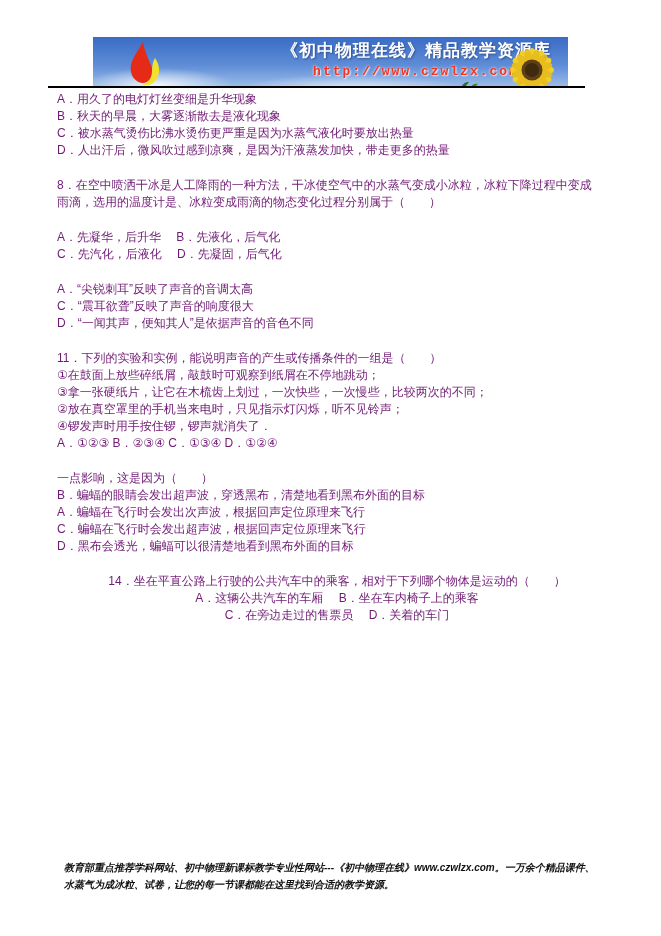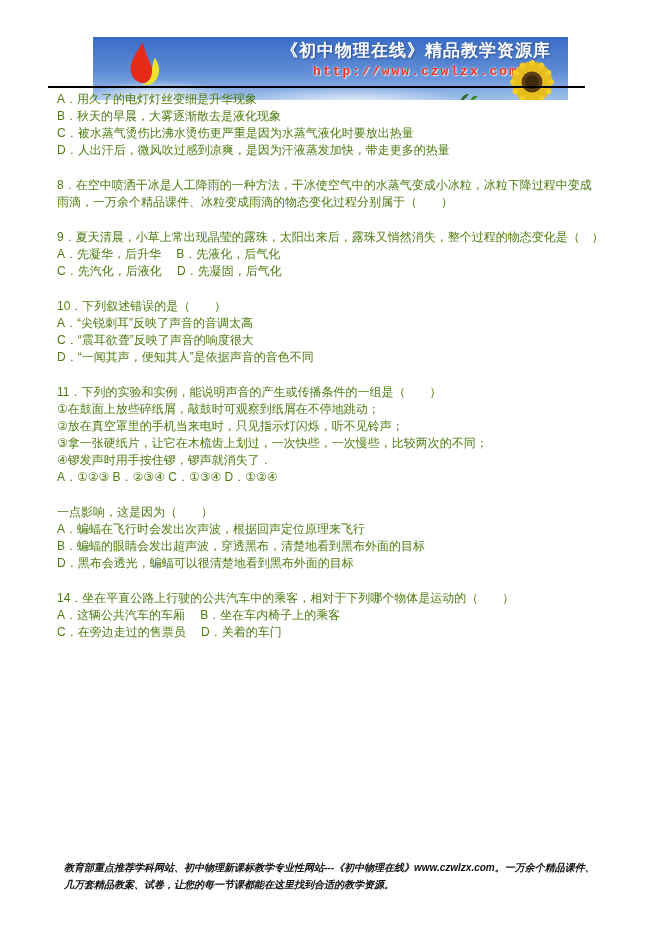--- a/index.html
+++ b/index.html
@@ -2,21 +2,21 @@
 <html><head>
 <meta charset="utf-8">
 <style>
   html,body{margin:0;padding:0;}
   body{
     width:661px;height:936px;background:#ffffff;position:relative;overflow:hidden;
     font-family:"Liberation Sans","DejaVu Sans",sans-serif;color:#000;
   }
   
   .banner{
-    position:absolute;left:93px;top:37px;width:475px;height:63px;
+    position:absolute;left:93px;top:37px;width:475px;height:51px;
     background:linear-gradient(180deg,#3a6cc6 0%,#5e8cd6 55%,#9fc0ea 100%);
     overflow:hidden;
   }
   .cloud{position:absolute;background:radial-gradient(closest-side,rgba(255,255,255,.85),rgba(255,255,255,0));}
   .cloud.c1{left:-10px;bottom:-14px;width:150px;height:34px;}
   .cloud.c2{left:150px;bottom:-16px;width:220px;height:30px;opacity:.8;}
   .logo{position:absolute;left:28px;top:3px;width:48px;height:48px;}
   .banner-text{position:absolute;left:168px;top:2px;width:310px;text-align:center;}
   .banner-title{
     font-size:17px;font-weight:bold;color:#ffffff;letter-spacing:1px;line-height:24px;
@@ -26,23 +26,23 @@
     font-family:"Liberation Mono","DejaVu Sans Mono",monospace;
     font-size:13px;font-weight:bold;color:#f5321e;letter-spacing:2px;line-height:18px;
     text-shadow:0 0 3px rgba(255,255,255,.95),1px 1px 1px rgba(255,255,255,.7);white-space:nowrap;
   }
   .sunflower{position:absolute;right:-4px;bottom:-8px;width:84px;height:58px;}
   .plant{position:absolute;right:86px;bottom:-2px;width:26px;height:16px;}
   
   .divider{position:absolute;left:48px;top:86px;width:537px;height:2px;background:#000;}
   
   .content{position:absolute;left:57px;top:91px;width:560px;}
-  .line{font-size:12px;line-height:17px;white-space:pre;color:#4d7c0f;}
+  .line{font-size:12px;line-height:17px;white-space:pre;color:#701a75;}
   .q-block{margin-bottom:18px;}
-  .q-block:last-child{margin-bottom:0;}
+  .q-block:last-child{margin-bottom:0;text-align:center;}
   
   .footer{position:absolute;left:64px;top:859px;width:560px;}
   .footer .line{font-size:10px;font-weight:bold;font-style:italic;line-height:17px;color:#111;}
 </style>
 </head>
 <body>
 
 <div class="banner">
   <div class="cloud c1"></div>
   <div class="cloud c2"></div>
@@ -91,53 +91,52 @@
 <div class="content">
   <div id="question-list">
       <div class="q-block">
         <div class="line">A．用久了的电灯灯丝变细是升华现象</div>
         <div class="line">B．秋天的早晨，大雾逐渐散去是液化现象</div>
         <div class="line">C．被水蒸气烫伤比沸水烫伤更严重是因为水蒸气液化时要放出热量</div>
         <div class="line">D．人出汗后，微风吹过感到凉爽，是因为汗液蒸发加快，带走更多的热量</div>
       </div>
       <div class="q-block">
         <div class="line">8．在空中喷洒干冰是人工降雨的一种方法，干冰使空气中的水蒸气变成小冰粒，冰粒下降过程中变成</div>
-        <div class="line">雨滴，一万余个精品课件、冰粒变成雨滴的物态变化过程分别属于（　　）</div>
+        <div class="line">雨滴，选用的温度计是、冰粒变成雨滴的物态变化过程分别属于（　　）</div>
       </div>
       <div class="q-block">
-        <div class="line">9．夏天清晨，小草上常出现晶莹的露珠，太阳出来后，露珠又悄然消失，整个过程的物态变化是（　）</div>
         <div class="line">A．先凝华，后升华　 B．先液化，后气化</div>
         <div class="line">C．先汽化，后液化　 D．先凝固，后气化</div>
       </div>
       <div class="q-block">
-        <div class="line">10．下列叙述错误的是（　　）</div>
         <div class="line">A．“尖锐刺耳”反映了声音的音调太高</div>
         <div class="line">C．“震耳欲聋”反映了声音的响度很大</div>
         <div class="line">D．“一闻其声，便知其人”是依据声音的音色不同</div>
       </div>
       <div class="q-block">
         <div class="line">11．下列的实验和实例，能说明声音的产生或传播条件的一组是（　　）</div>
         <div class="line">①在鼓面上放些碎纸屑，敲鼓时可观察到纸屑在不停地跳动；</div>
+        <div class="line">③拿一张硬纸片，让它在木梳齿上划过，一次快些，一次慢些，比较两次的不同；</div>
         <div class="line">②放在真空罩里的手机当来电时，只见指示灯闪烁，听不见铃声；</div>
-        <div class="line">③拿一张硬纸片，让它在木梳齿上划过，一次快些，一次慢些，比较两次的不同；</div>
         <div class="line">④锣发声时用手按住锣，锣声就消失了．</div>
         <div class="line">A．①②③ B．②③④ C．①③④ D．①②④</div>
       </div>
       <div class="q-block">
         <div class="line">一点影响，这是因为（　　）</div>
+        <div class="line">B．蝙蝠的眼睛会发出超声波，穿透黑布，清楚地看到黑布外面的目标</div>
         <div class="line">A．蝙蝠在飞行时会发出次声波，根据回声定位原理来飞行</div>
-        <div class="line">B．蝙蝠的眼睛会发出超声波，穿透黑布，清楚地看到黑布外面的目标</div>
+        <div class="line">C．蝙蝠在飞行时会发出超声波，根据回声定位原理来飞行</div>
         <div class="line">D．黑布会透光，蝙蝠可以很清楚地看到黑布外面的目标</div>
       </div>
       <div class="q-block">
         <div class="line">14．坐在平直公路上行驶的公共汽车中的乘客，相对于下列哪个物体是运动的（　　）</div>
         <div class="line">A．这辆公共汽车的车厢　 B．坐在车内椅子上的乘客</div>
         <div class="line">C．在旁边走过的售票员　 D．关着的车门</div>
       </div>
     </div>
 </div>
 
 <div class="footer">
   <div id="footer-lines">
       <div class="line">教育部重点推荐学科网站、初中物理新课标教学专业性网站---《初中物理在线》www.czwlzx.com。一万余个精品课件、</div>
-      <div class="line">几万套精品教案、试卷，让您的每一节课都能在这里找到合适的教学资源。</div>
+      <div class="line">水蒸气为成冰粒、试卷，让您的每一节课都能在这里找到合适的教学资源。</div>
     </div>
 </div>
 
 </body></html>

